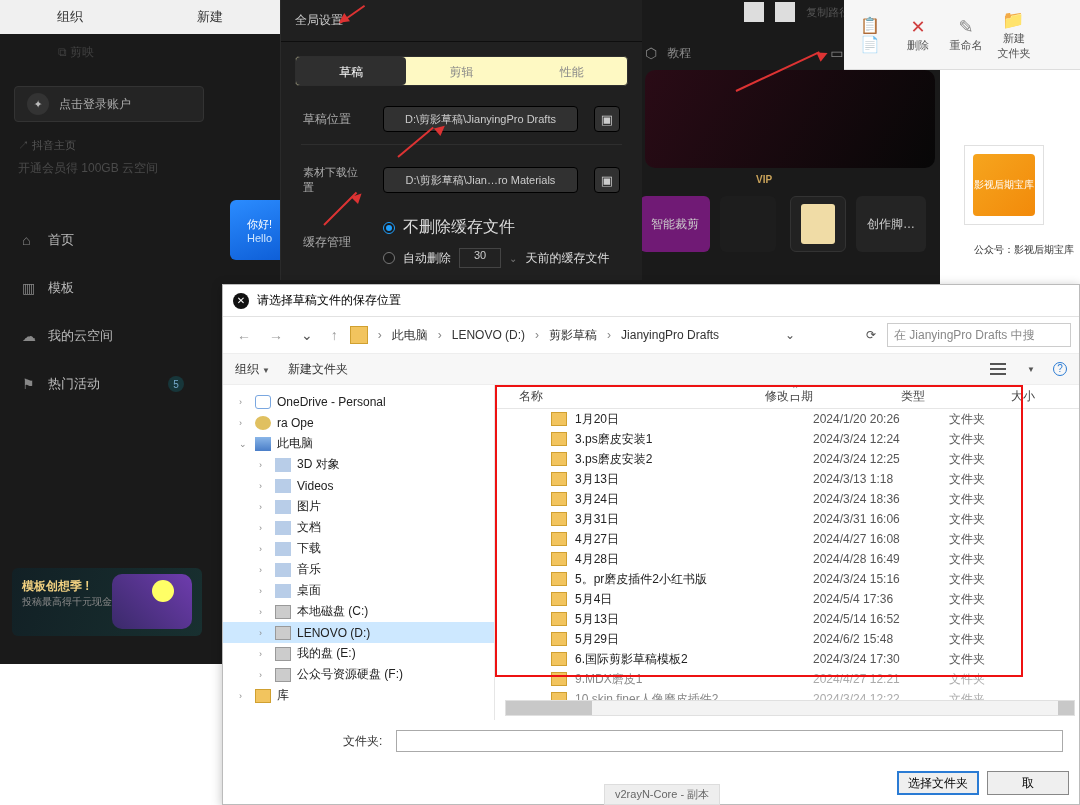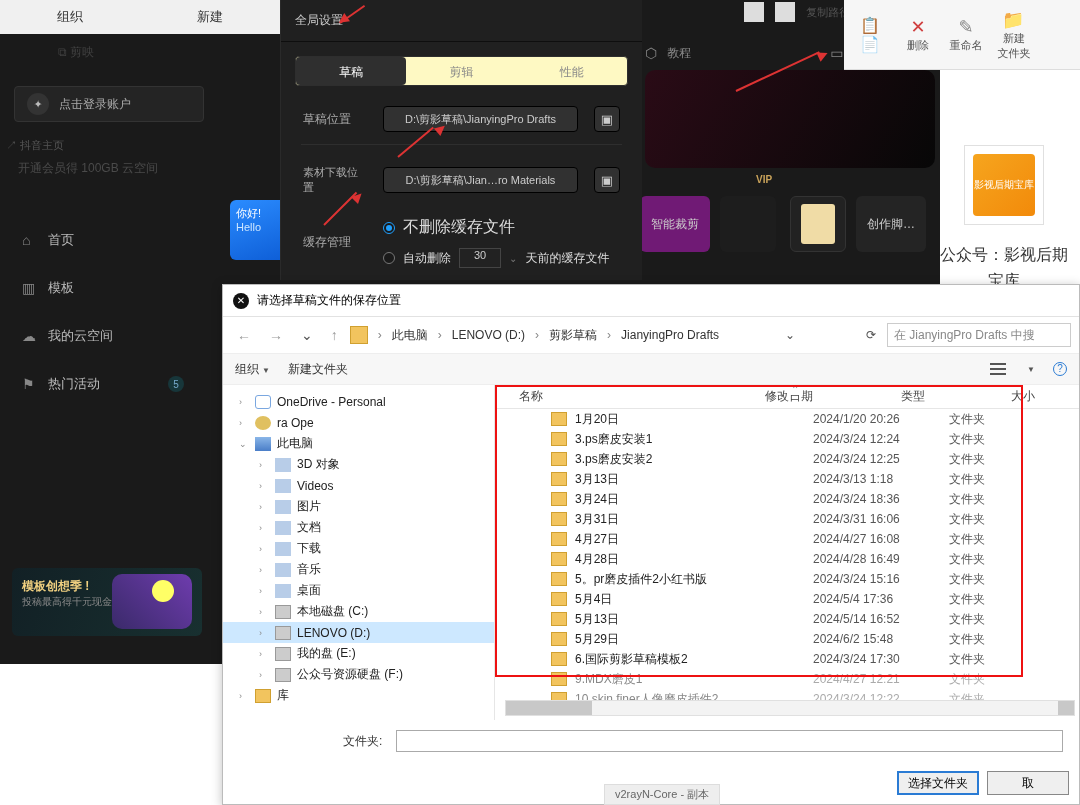--- a/index.html
+++ b/index.html
@@ -5,47 +5,47 @@
   * { margin: 0; padding: 0; box-sizing: border-box; font-family: "Microsoft YaHei", sans-serif; }
   body { width: 1080px; height: 805px; background: #fff; overflow: hidden; position: relative; }
 
   
   .app-dark { position: absolute; left: 0; top: 0; width: 940px; height: 664px; background: #1a1a1a; }
   .app-top-tabs { position: absolute; top: 0; left: 0; height: 34px; width: 280px; background: #f0f0f0; display: flex; align-items: center; }
   .top-tab { flex:1; text-align: center; font-size: 13px; color:#333; }
   .left-logo { position: absolute; top: 44px; left: 14px; color:#404040; font-size: 12px; margin-left: 44px; }
   .login-card { position: absolute; top: 86px; left: 14px; width: 190px; height: 36px; background:#242424; border-radius:4px; display:flex; align-items:center; color:#aaa; font-size:12px; padding-left:12px; gap:10px; border:1px solid #333; }
   .login-avatar { width:22px; height:22px; border-radius:50%; background:#333; color:#bbb; font-size:11px; display:flex; align-items:center; justify-content:center; }
-  .dy-home { position: absolute; top: 138px; left: 6px; color:#555; font-size:11px; }
+  .dy-home { position: absolute; top: 138px; left: 18px; color:#555; font-size:11px; }
   .vip-text { position: absolute; top: 160px; left: 18px; color:#4a4a4a; font-size:12px; }
   .sidebar { position: absolute; top: 216px; left: 0; width: 210px; }
   .side-item { height: 48px; display:flex; align-items:center; padding-left:22px; gap:10px; color:#bbb; font-size:13px; position:relative; }
   .side-item .ico { width:16px; color:#888; font-size:14px; }
   .side-badge { width:16px; height:16px; border-radius:8px; background:#17363a; color:#7ac; font-size:10px; display:flex; align-items:center; justify-content:center; position:absolute; right:26px; }
 
   .promo { position:absolute; bottom:28px; left:12px; width:190px; height:68px; border-radius:6px; background:linear-gradient(110deg,#122025,#183030); color:#888; font-size:10px; padding:10px; overflow:hidden;}
   .promo .p1{ color:#f0d080; font-size:12px; font-weight:bold; }
   .promo .blob{ position:absolute; right:10px; top:6px; width:80px; height:55px; border-radius:10px; background:linear-gradient(45deg,#3a2a6a,#6e3cad);}
   .promo .dot{position:absolute; right:28px; top:12px; width:22px; height:22px; background:#ff6; border-radius:50%;}
 
-  .hello-card { position:absolute; top:200px; left:230px; width:60px; height:60px; border-radius:6px; background:linear-gradient(160deg,#2b8cff,#0d5dd6); color:#fff; font-size:11px; padding:6px; }
+  .hello-card { position:absolute; top:200px; left:230px; width:60px; height:60px; border-radius:6px; background:linear-gradient(160deg,#2b8cff,#0d5dd6); color:#fff; font-size:11px; padding:17px; }
 
   
   .ribbon { position:absolute; top:0; right:0; width:236px; height:70px; background:#f6f6f6; border-bottom:1px solid #ddd; display:flex; align-items:center; gap:8px; padding-left:6px;}
   .ribbon .ritem { width:40px; text-align:center; font-size:11px; color:#555;}
   .ribbon .ritem .ric { font-size:18px; color:#888; display:block;}
   .ribbon .ritem.blue .ric{ color:#2a7bd4;}
   .ribbon .ritem.red .ric{ color:#d04040;}
   .ribbon-extra{ position:absolute; top:2px; left:740px; color:#555; font-size:11px;}
   .ribbon-extra span{ display:inline-block; margin:0 4px; vertical-align:middle;}
   .ribbon-extra .ric2{width:20px;height:20px;background:#ddd; display:inline-block;}
 
   .thumb-card{ position:absolute; top:145px; right:36px; width:80px; height:80px; background:#fff; border:1px solid #e0e0e0; display:flex; align-items:center; justify-content:center;}
   .thumb-card-inner{width:62px;height:62px;background:linear-gradient(135deg,#f6a51e,#f28a0a); border-radius:4px; color:#fff; font-size:10px; display:flex; align-items:center;justify-content:center; text-align:center;}
-  .thumb-label{ position:absolute; top:242px; right:6px; width:140px; font-size:16px; color:#333; text-align:center; line-height:1.6;}
+  .thumb-label{ position:absolute; top:242px; right:6px; width:140px; font-size:10px; color:#333; text-align:right; line-height:1.6;}
 
   
   .tile { position:absolute; top:196px; height:56px; border-radius:6px; color:#ccc; font-size:12px; display:flex; align-items:center; justify-content:center; }
   .tile.t1{ left:640px; width:70px; background:#701a75;}
   .tile.t2{ left:720px; width:56px; height:56px; background:#1d1d1d;}
   .tile.t3{ left:790px; width:56px; height:56px; background:#222; border:1px solid #333;}
   .tile.t4{ left:856px; width:70px; background:#242424;}
   .vip-chip{position:absolute; top:174px; left:756px; color:#caa35a; font-size:10px; font-weight:bold;}
   .tile-thumb{width:34px; height:40px; background:#f0dca6; border-radius:3px;}
 

